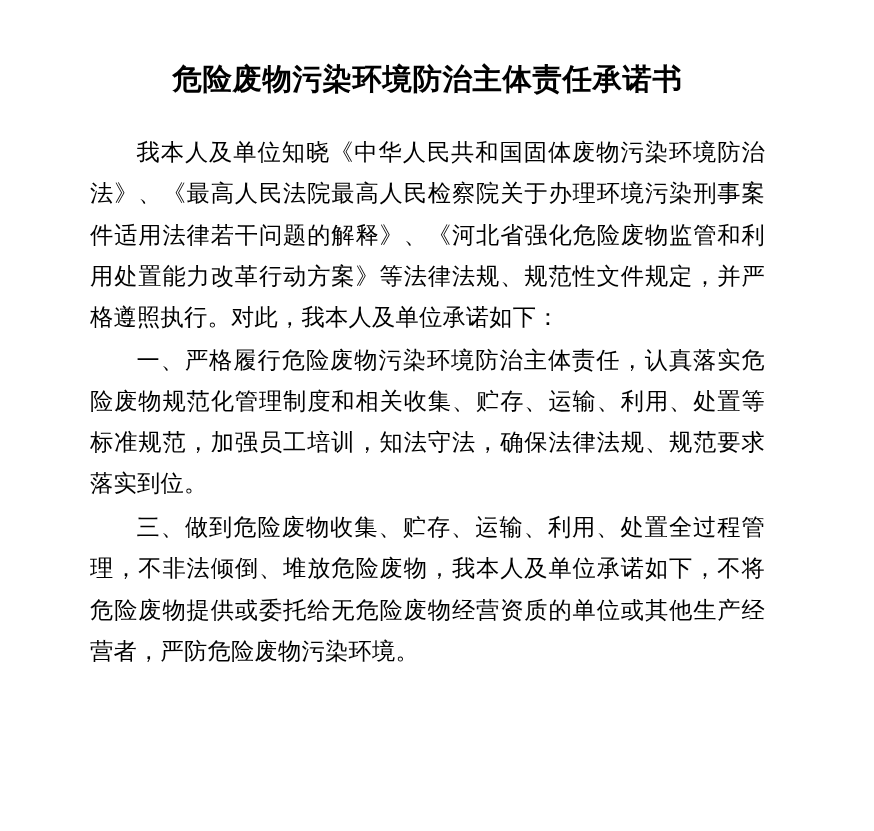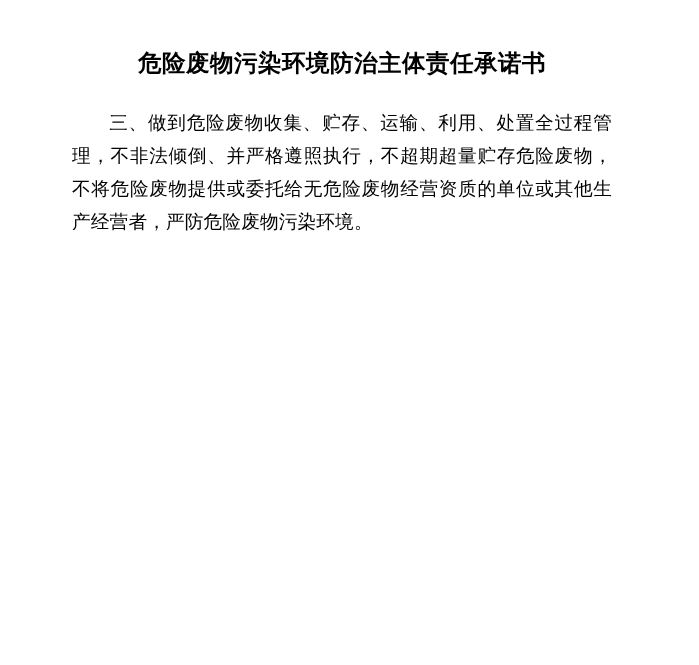--- a/index.html
+++ b/index.html
@@ -41,18 +41,20 @@
     letter-spacing: 0.2px;
   }
 </style>
 </head>
 <body>
 
 <div class="page">
 
   <h1 class="doc-title">危险废物污染环境防治主体责任承诺书</h1>
 
+  <p class="para">我本人及单位知晓《中华人民共和国固体废物污染环境防治法》、《最高人民法院最高人民检察院关于办理环境污染刑事案件适用法律若干问题的解释》、《河北省强化危险废物监管和利用处置能力改革行动方案》等法律法规、规范性文件规定，并严格遵照执行。对此，我本人及单位承诺如下：</p>
+
+  <p class="para">一、严格履行危险废物污染环境防治主体责任，认真落实危险废物规范化管理制度和相关收集、贮存、运输、利用、处置等标准规范，加强员工培训，知法守法，确保法律法规、规范要求落实到位。</p>
 
 
-
-  <p class="para">三、做到危险废物收集、贮存、运输、利用、处置全过程管理，不非法倾倒、并严格遵照执行，不超期超量贮存危险废物，不将危险废物提供或委托给无危险废物经营资质的单位或其他生产经营者，严防危险废物污染环境。</p>
+  <p class="para">三、做到危险废物收集、贮存、运输、利用、处置全过程管理，不非法倾倒、堆放危险废物，我本人及单位承诺如下，不将危险废物提供或委托给无危险废物经营资质的单位或其他生产经营者，严防危险废物污染环境。</p>
 
 </div>
 
 </body></html>

